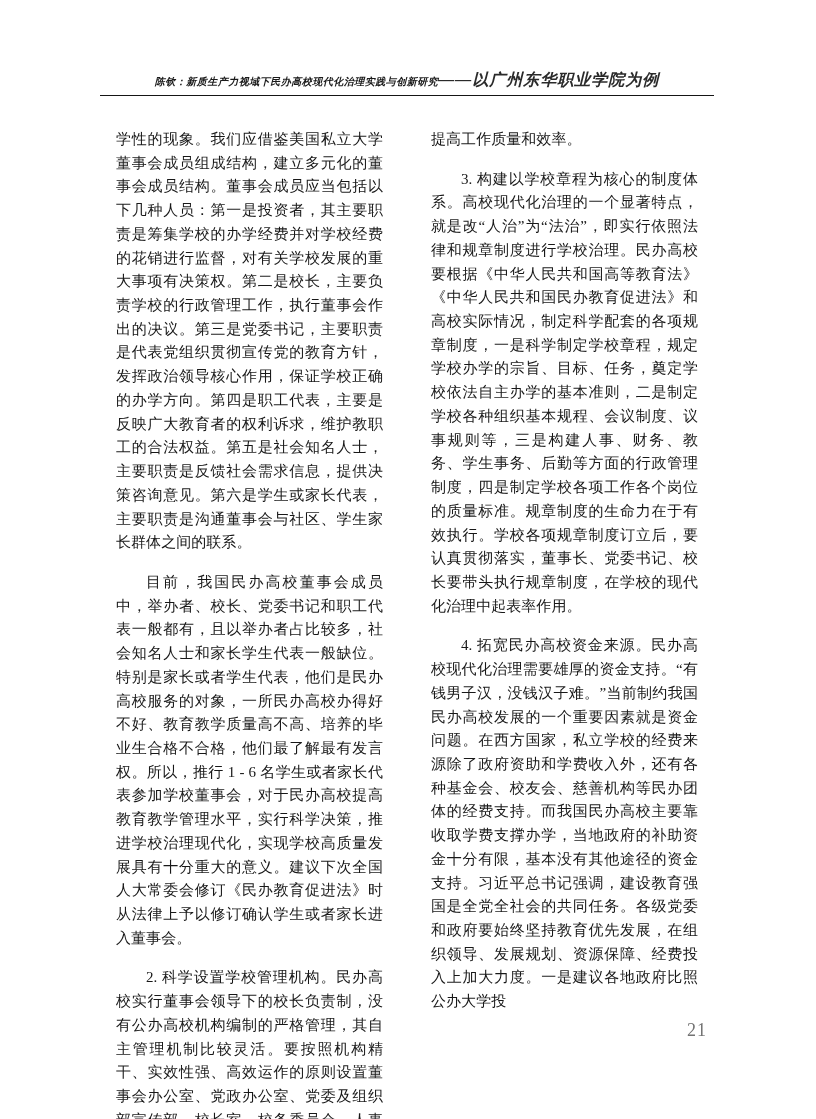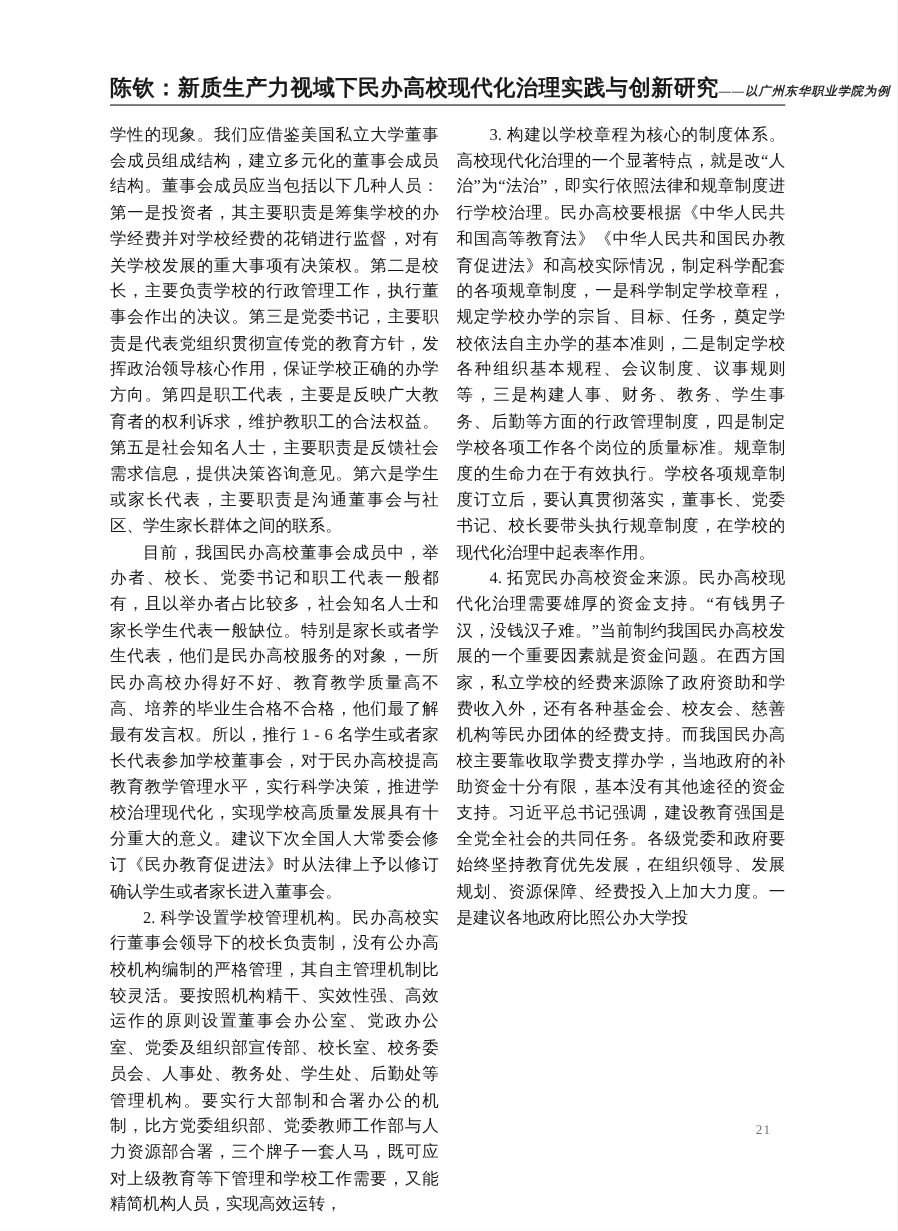--- a/index.html
+++ b/index.html
@@ -19,27 +19,28 @@
   .running-head {
     position: absolute;
     top: 70px;
     left: 100px;
     width: 614px;
     text-align: center;
     white-space: nowrap;
     line-height: 20px;
   }
   .running-title {
-    font-size: 20px;
+    font-size: 10px;
     font-weight: bold;
     letter-spacing: 0.5px;
     color: #1a1a1a;
+    font-style: italic;
   }
   .running-sub {
-    font-size: 11px;
+    font-size: 16px;
     font-weight: 600;
     font-style: italic;
     letter-spacing: 1px;
     color: #2a2a2a;
     margin-top: 16px;
   }
   .head-rule {
     position: absolute;
     top: 95px;
     left: 100px;
@@ -58,31 +59,31 @@
   .col {
     width: 299px;
     font-size: 15px;
     line-height: 23.72px;
     text-align: justify;
     text-justify: inter-character;
     color: #181818;
     letter-spacing: 0.05px;
   }
   .col p {
-    margin: 0;
+    margin: 16px;
     padding: 0;
   }
   .col p.indent {
     text-indent: 2em;
   }
   .page-number {
     position: absolute;
     top: 1020px;
     left: 687px;
-    font-size: 12px;
+    font-size: 18px;
     color: #737373;
     letter-spacing: 1px;
   }
 </style>
 </head>
 <body>
 
 <div class="page">
 
   <div class="running-head">
@@ -91,20 +92,21 @@
 
   <div class="head-rule"></div>
 
   <div class="columns">
     <div class="col">
       <p>学性的现象。我们应借鉴美国私立大学董事会成员组成结构，建立多元化的董事会成员结构。董事会成员应当包括以下几种人员：第一是投资者，其主要职责是筹集学校的办学经费并对学校经费的花销进行监督，对有关学校发展的重大事项有决策权。第二是校长，主要负责学校的行政管理工作，执行董事会作出的决议。第三是党委书记，主要职责是代表党组织贯彻宣传党的教育方针，发挥政治领导核心作用，保证学校正确的办学方向。第四是职工代表，主要是反映广大教育者的权利诉求，维护教职工的合法权益。第五是社会知名人士，主要职责是反馈社会需求信息，提供决策咨询意见。第六是学生或家长代表，主要职责是沟通董事会与社区、学生家长群体之间的联系。</p>
       <p class="indent">目前，我国民办高校董事会成员中，举办者、校长、党委书记和职工代表一般都有，且以举办者占比较多，社会知名人士和家长学生代表一般缺位。特别是家长或者学生代表，他们是民办高校服务的对象，一所民办高校办得好不好、教育教学质量高不高、培养的毕业生合格不合格，他们最了解最有发言权。所以，推行 1 - 6 名学生或者家长代表参加学校董事会，对于民办高校提高教育教学管理水平，实行科学决策，推进学校治理现代化，实现学校高质量发展具有十分重大的意义。建议下次全国人大常委会修订《民办教育促进法》时从法律上予以修订确认学生或者家长进入董事会。</p>
       <p class="indent">2. 科学设置学校管理机构。民办高校实行董事会领导下的校长负责制，没有公办高校机构编制的严格管理，其自主管理机制比较灵活。要按照机构精干、实效性强、高效运作的原则设置董事会办公室、党政办公室、党委及组织部宣传部、校长室、校务委员会、人事处、教务处、学生处、后勤处等管理机构。要实行大部制和合署办公的机制，比方党委组织部、党委教师工作部与人力资源部合署，三个牌子一套人马，既可应对上级教育等下管理和学校工作需要，又能精简机构人员，实现高效运转，</p>
     </div>
     <div class="col">
+      <p>提高工作质量和效率。</p>
       <p class="indent">3. 构建以学校章程为核心的制度体系。高校现代化治理的一个显著特点，就是改“人治”为“法治”，即实行依照法律和规章制度进行学校治理。民办高校要根据《中华人民共和国高等教育法》《中华人民共和国民办教育促进法》和高校实际情况，制定科学配套的各项规章制度，一是科学制定学校章程，规定学校办学的宗旨、目标、任务，奠定学校依法自主办学的基本准则，二是制定学校各种组织基本规程、会议制度、议事规则等，三是构建人事、财务、教务、学生事务、后勤等方面的行政管理制度，四是制定学校各项工作各个岗位的质量标准。规章制度的生命力在于有效执行。学校各项规章制度订立后，要认真贯彻落实，董事长、党委书记、校长要带头执行规章制度，在学校的现代化治理中起表率作用。</p>
       <p class="indent">4. 拓宽民办高校资金来源。民办高校现代化治理需要雄厚的资金支持。“有钱男子汉，没钱汉子难。”当前制约我国民办高校发展的一个重要因素就是资金问题。在西方国家，私立学校的经费来源除了政府资助和学费收入外，还有各种基金会、校友会、慈善机构等民办团体的经费支持。而我国民办高校主要靠收取学费支撑办学，当地政府的补助资金十分有限，基本没有其他途径的资金支持。习近平总书记强调，建设教育强国是全党全社会的共同任务。各级党委和政府要始终坚持教育优先发展，在组织领导、发展规划、资源保障、经费投入上加大力度。一是建议各地政府比照公办大学投</p>
     </div>
   </div>
 
   <div class="page-number">21</div>
 
 </div>
 
 </body></html>

